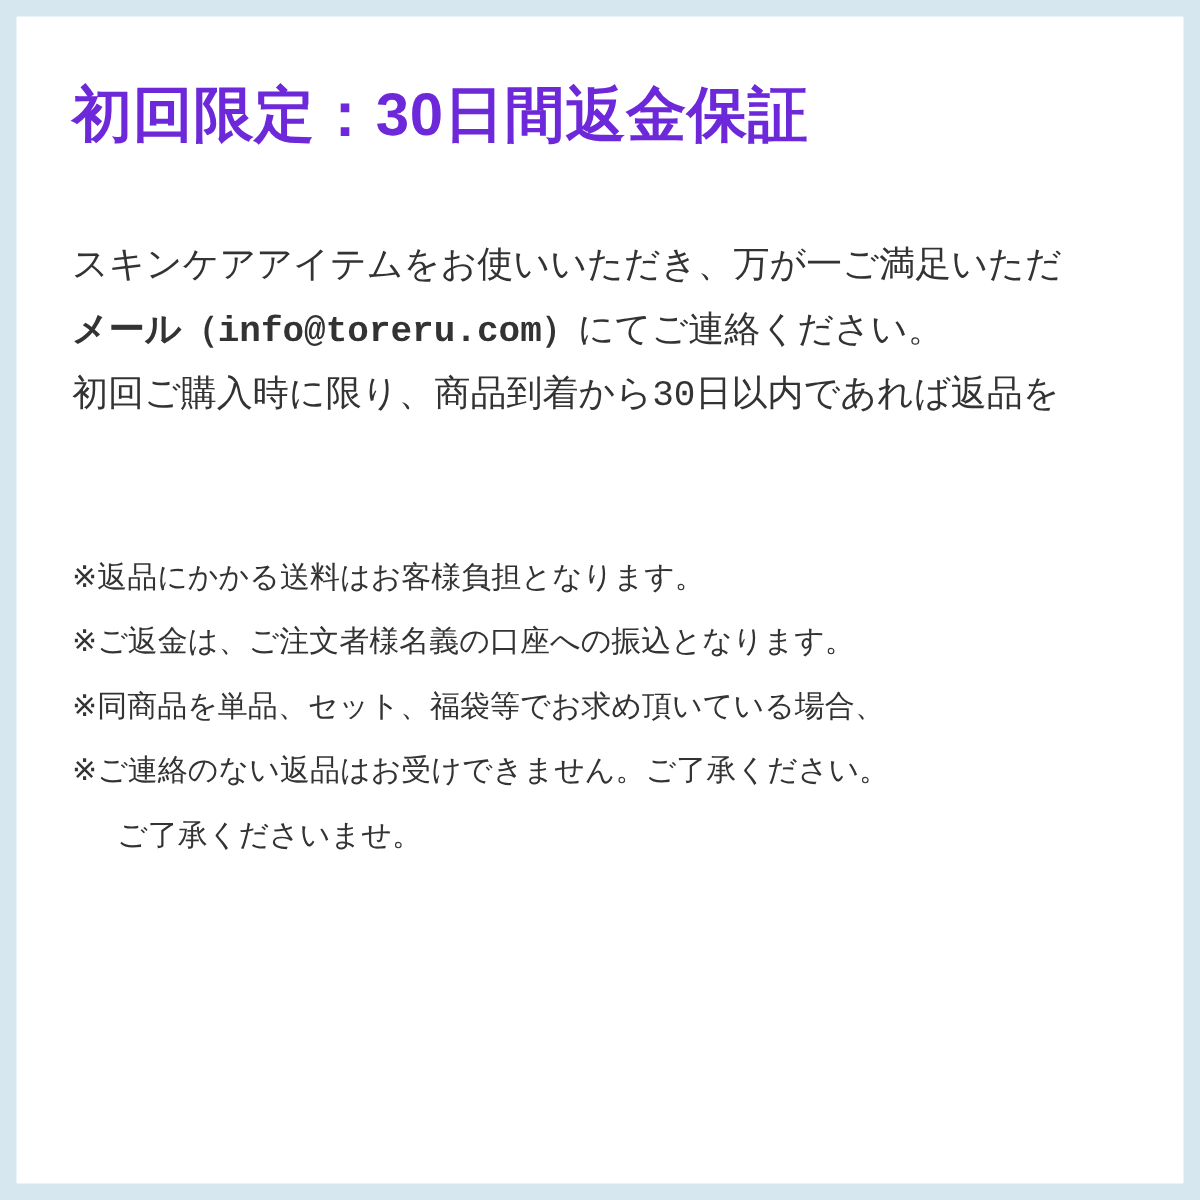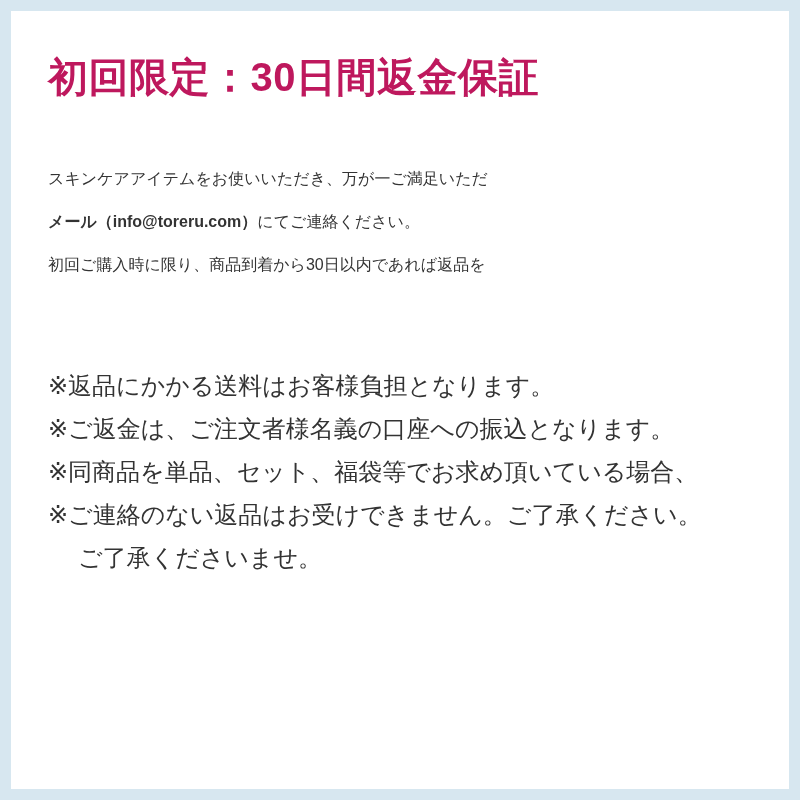--- a/index.html
+++ b/index.html
@@ -23,39 +23,40 @@
     background: #ffffff;
     padding: 0 37px;
     box-sizing: border-box;
     overflow: hidden;
   }
   .title {
     margin: 43px 0 0 0;
     font-size: 40px;
     line-height: 1.15;
     font-weight: 700;
-    color: #be185d;
+    color: #6d28d9;
     letter-spacing: 0.5px;
     white-space: nowrap;
   }
   .paragraph {
     margin-top: 57px;
-    font-size: 16px;
+    font-size: 24px;
     line-height: 43px;
     color: #333333;
+    font-family: Liberation Mono, monospace;
   }
   .pline {
     white-space: nowrap;
   }
   .pline .b {
     font-weight: 700;
   }
   .notes {
     margin-top: 78px;
-    font-size: 24px;
+    font-size: 20px;
     line-height: 43px;
     color: #333333;
   }
   .nline {
     white-space: nowrap;
   }
   .nline.cont {
     padding-left: 30px;
   }
 </style>

